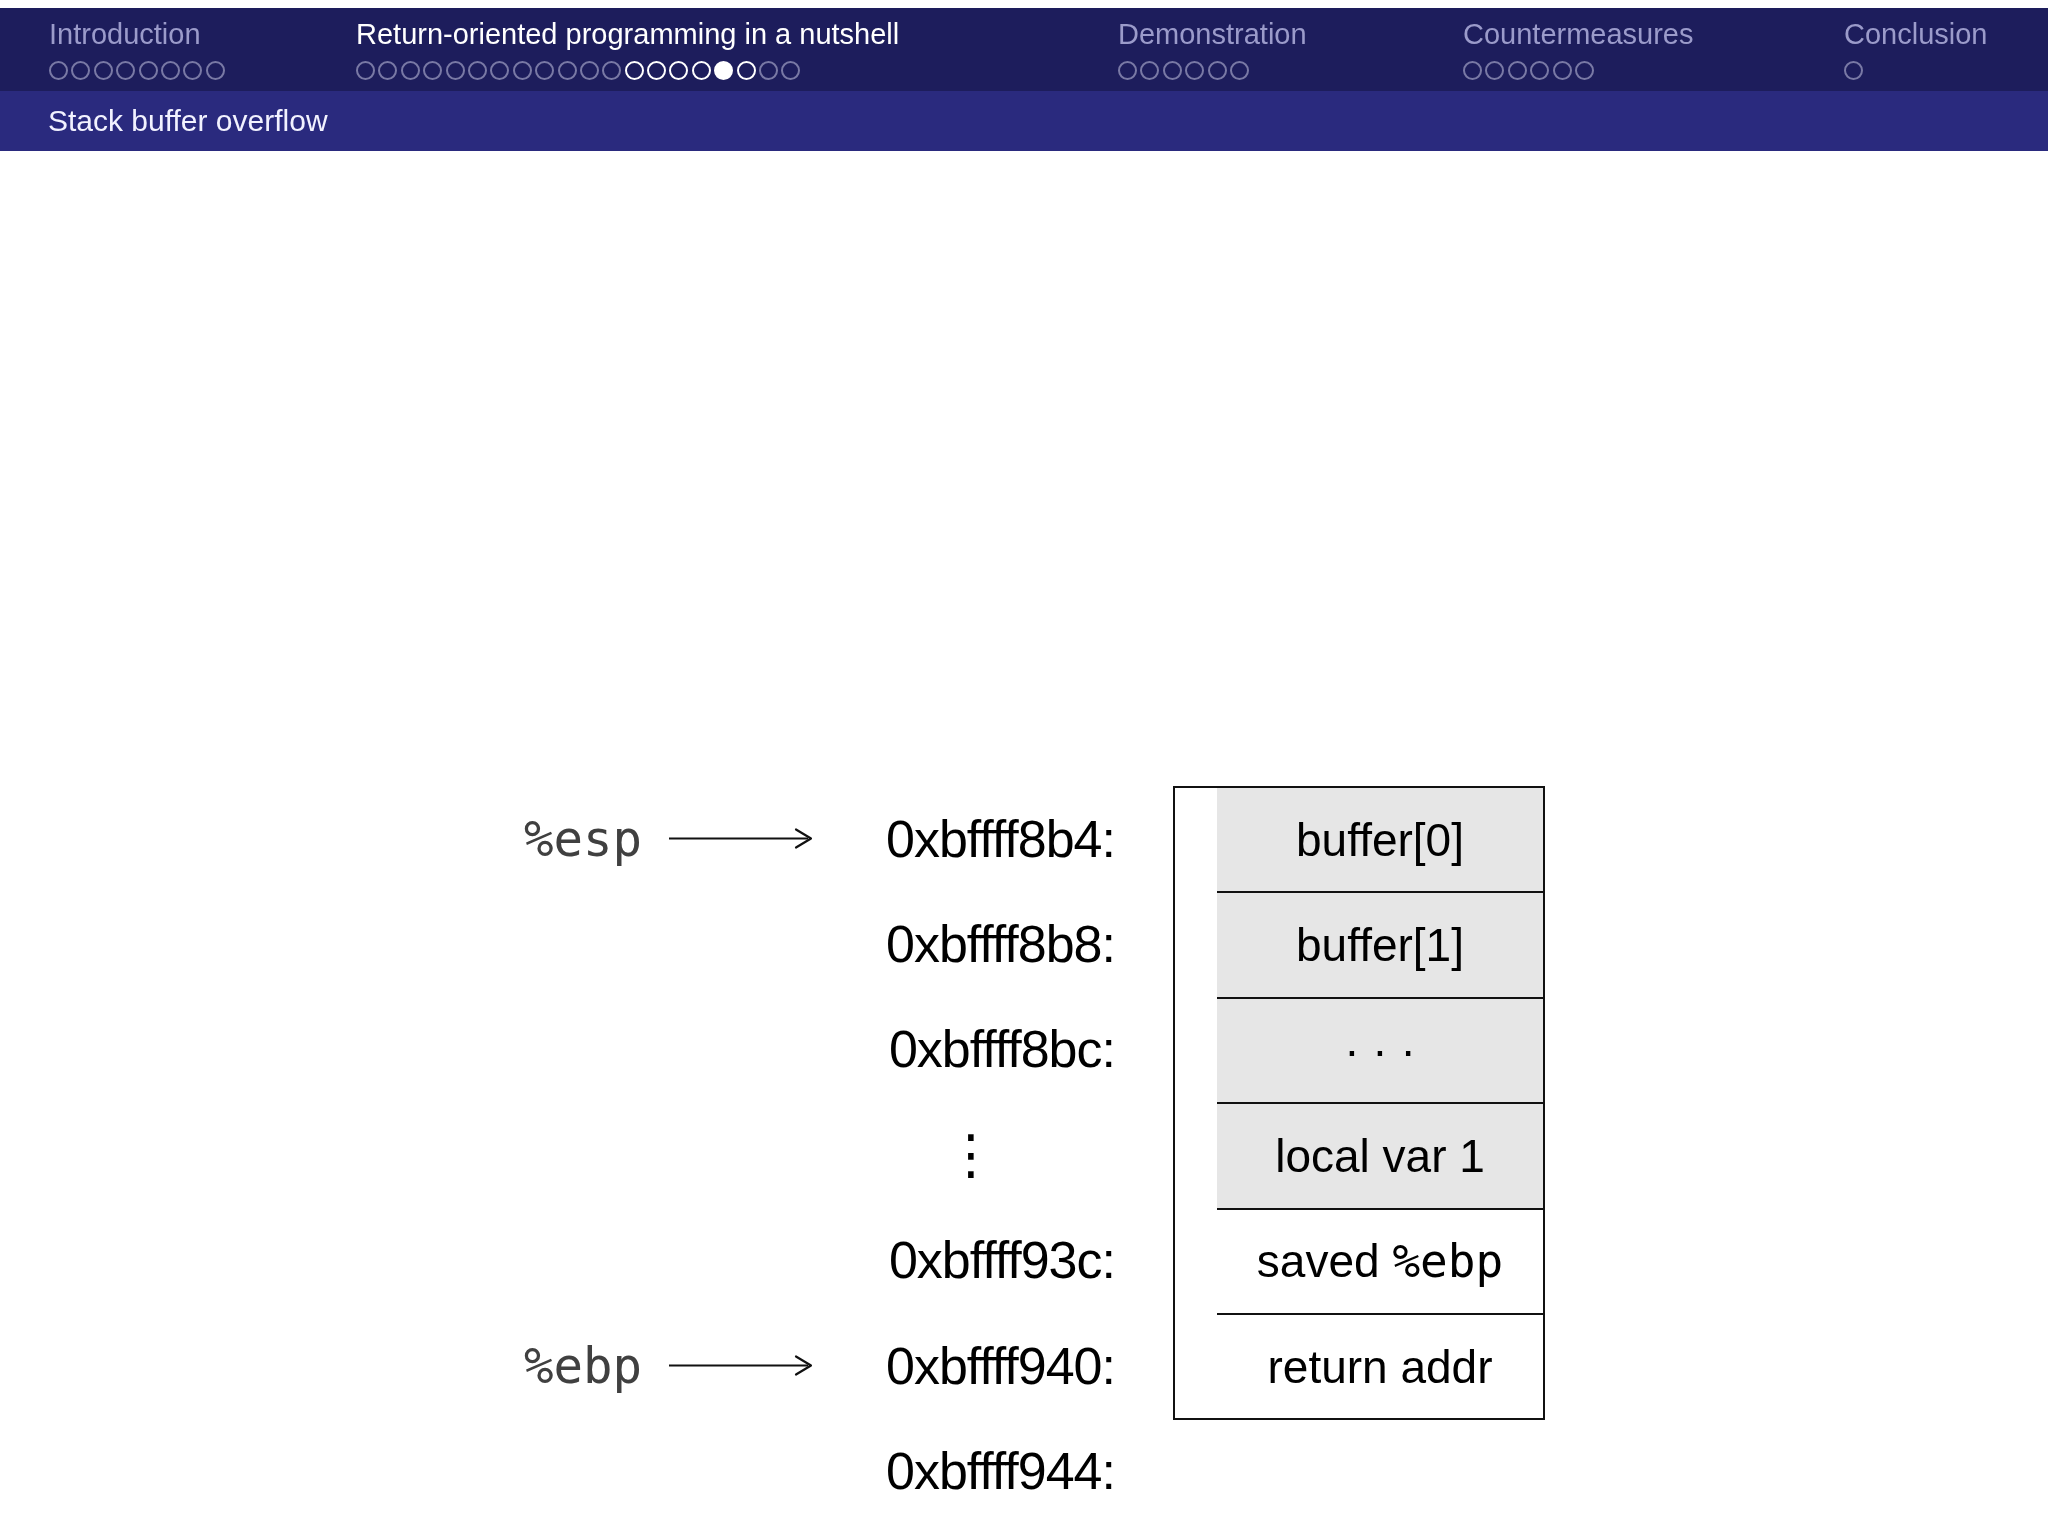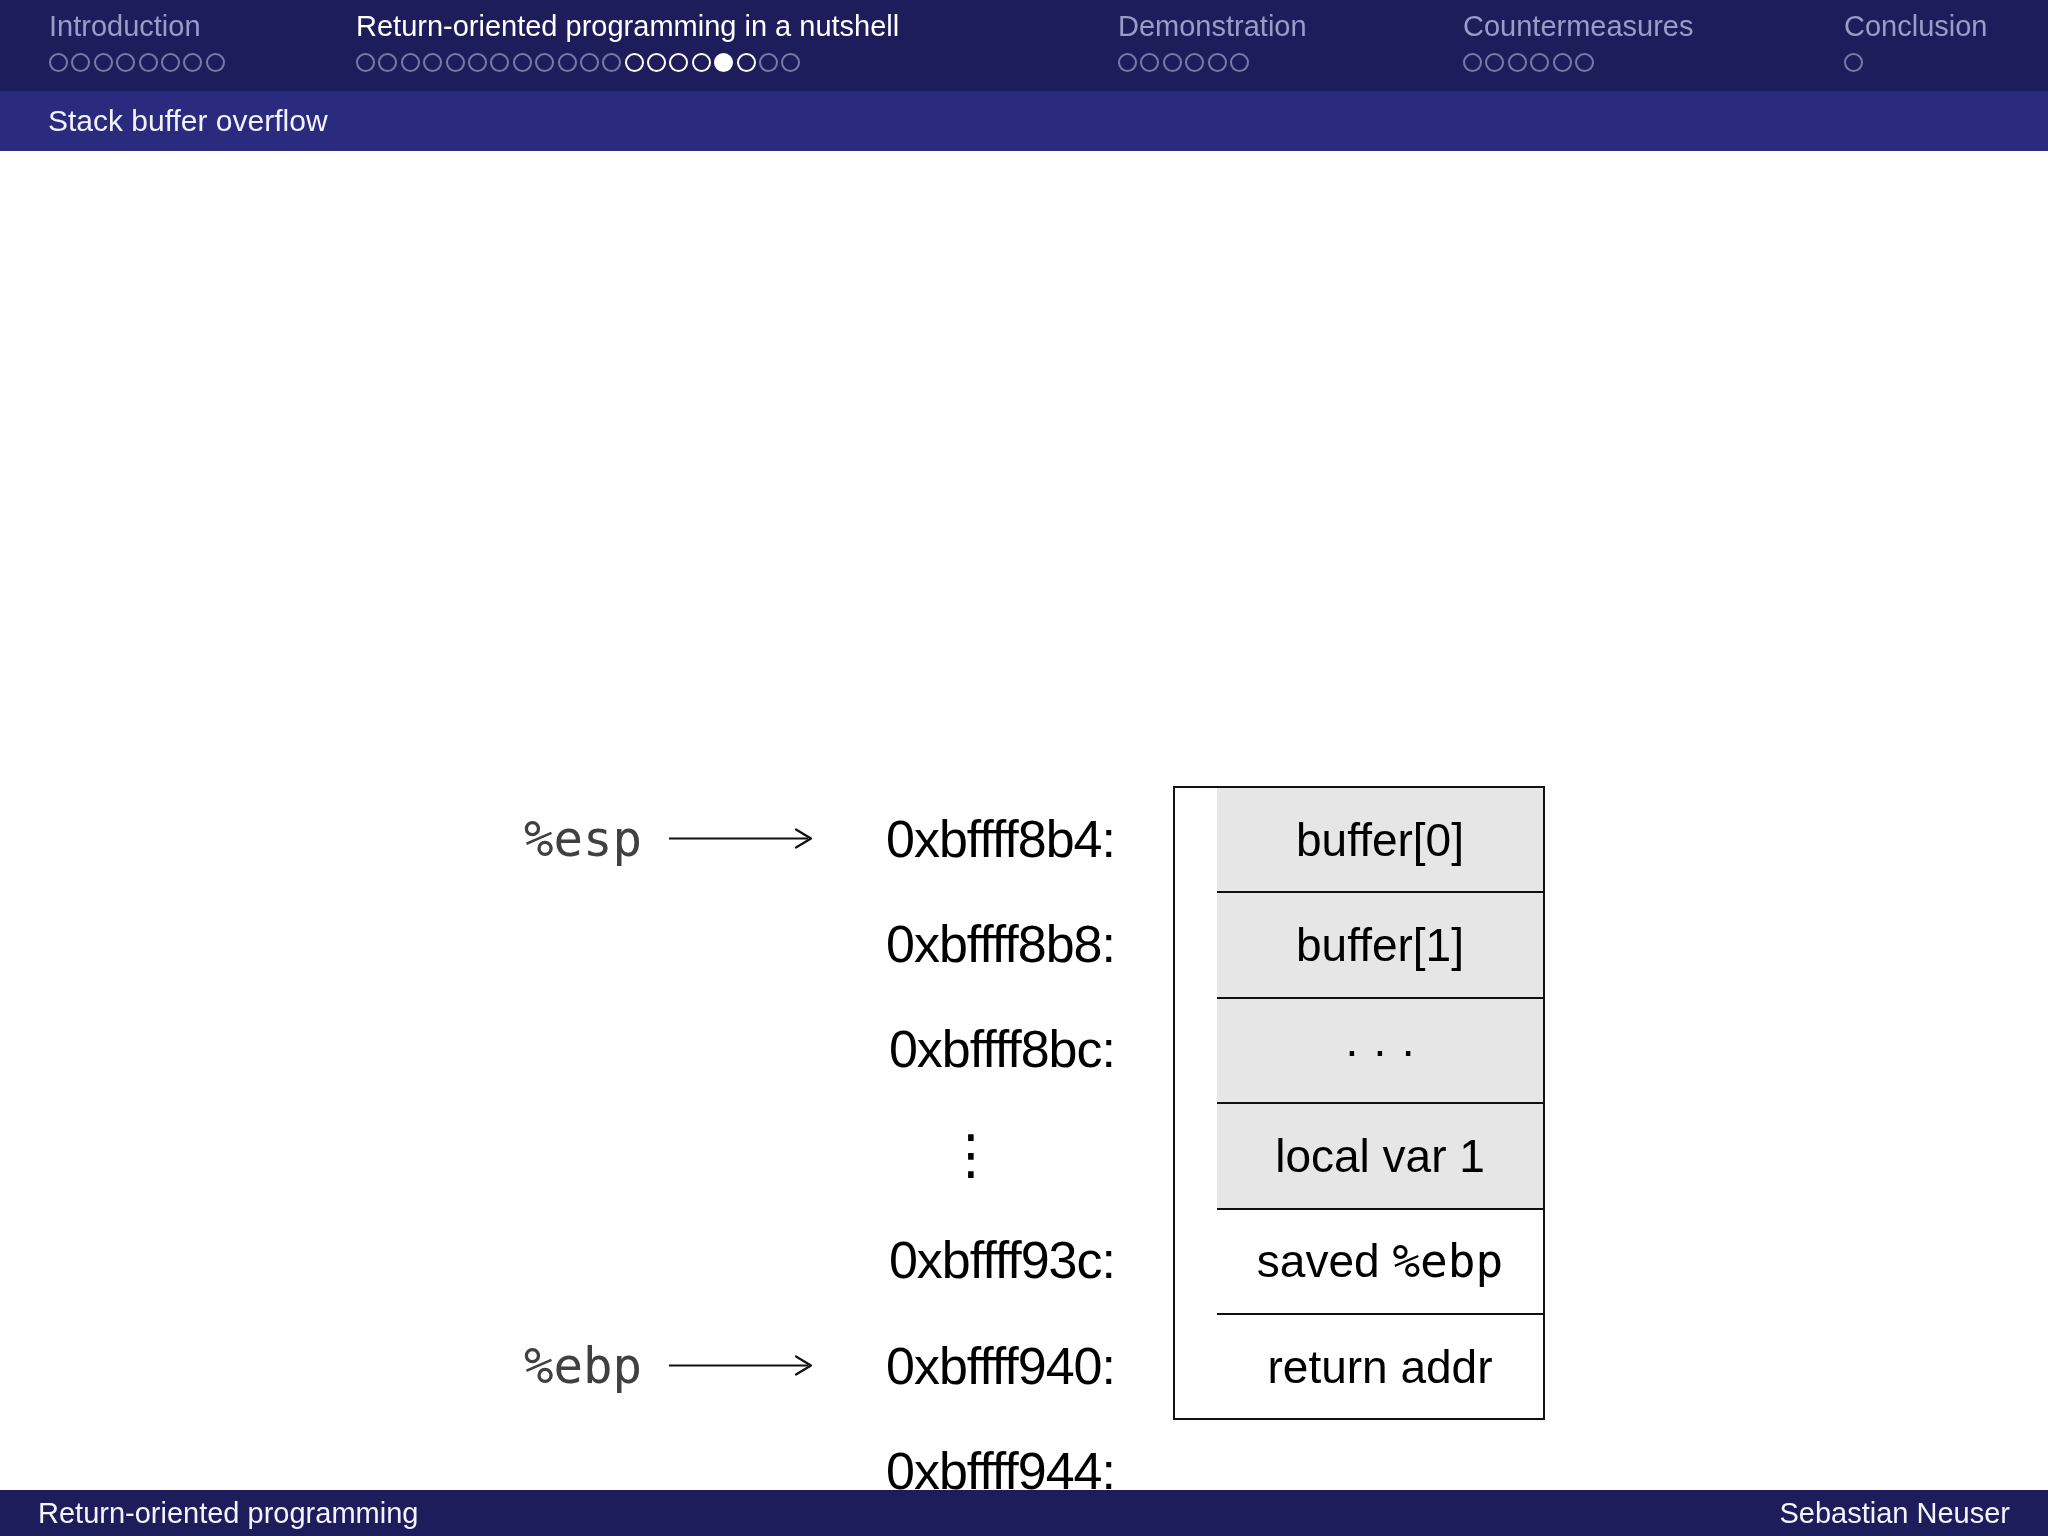--- a/index.html
+++ b/index.html
@@ -10,21 +10,21 @@
     --shaded-cell:#e6e6e6;
     --dim:#9b9bca;
     --white:#ffffff;
     --ink:#111111;
   }
   *{margin:0;padding:0;box-sizing:border-box;}
   body{background:#ffffff;font-family:"Liberation Sans","DejaVu Sans",sans-serif;}
   .slide{position:relative;width:2048px;height:1536px;background:#ffffff;overflow:hidden;}
 
   
-  .headline{position:absolute;top:0;left:0;width:2048px;height:91px;background:var(--headline-bar);}
+  .headline{position:absolute;top:8px;left:0;width:2048px;height:91px;background:var(--headline-bar);}
   .nav-sec{position:absolute;top:11px;}
   .sec-0{left:49px;}  .sec-1{left:356px;}  .sec-2{left:1118px;}  .sec-3{left:1463px;}  .sec-4{left:1844px;}
   .nav-sec-label{font-size:29px;line-height:1.1;color:var(--dim);white-space:nowrap;}
   .nav-sec-label.current{color:var(--white);}
   .nav-dots{display:flex;margin-top:10px;}
   .dot{width:19px;height:19px;border-radius:50%;border:2.6px solid rgba(235,235,255,0.45);margin-right:3.4px;flex:none;}
   .dot.bright{border-color:var(--white);}
   .dot.filled{border-color:var(--white);background:var(--white);}
 
   
@@ -167,18 +167,14 @@
       </div>
       <div class="pointer" style="top: 1071.7px;">
         <span class="pointer-label">%ebp</span>
         <svg width="146" height="28" viewBox="0 0 146 28">
           <line x1="1" y1="14" x2="140" y2="14" stroke="#111" stroke-width="2.2"></line>
           <path d="M128 5 L143 14 L128 23" fill="none" stroke="#111" stroke-width="2.2" stroke-linecap="round" stroke-linejoin="round"></path>
         </svg>
       </div>
     </main>
 
-  <footer class="footline">
-    <span>Return-oriented programming</span>
-    <span>Sebastian Neuser</span>
-  </footer>
 
 </div>
 
 </body></html>

